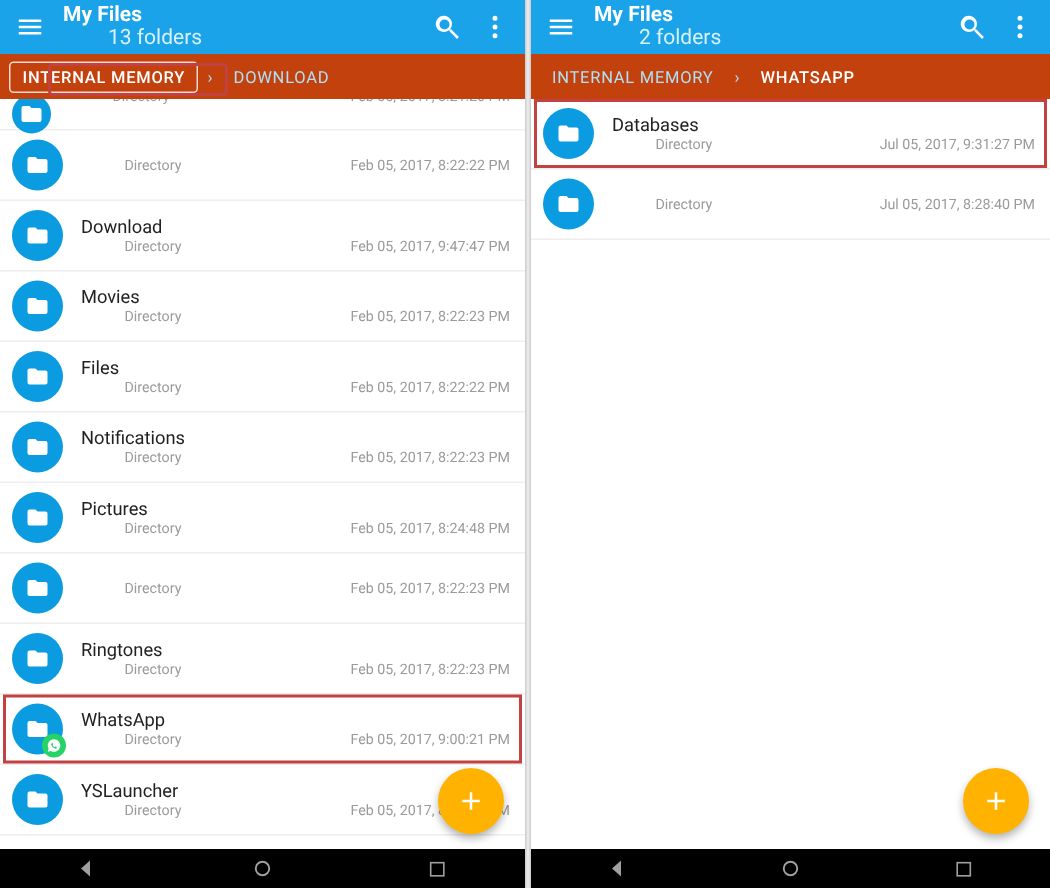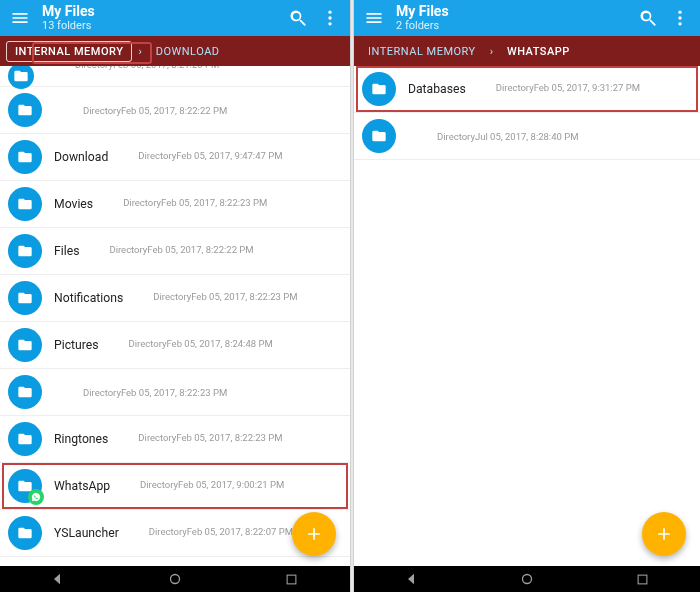--- a/index.html
+++ b/index.html
@@ -27,25 +27,25 @@
     background: #1aa3e8;
     color: #fff;
     display: flex;
     align-items: center;
     height: 36px;
     padding: 0 10px;
     gap: 12px;
   }
   .appbar .title-block { display: flex; flex-direction: column; line-height:1.1;}
   .appbar .title { font-size: 14px; font-weight: 700;}
-  .appbar .subtitle { font-size: 11px; color: #d9f1fb;}
+  .appbar .subtitle { font-size: 14px; color: #d9f1fb; margin-left: 30px;}
   .appbar .spacer { flex:1; }
   .icon-btn { width:20px; height:20px; display:flex; align-items:center; justify-content:center; color:#fff; }
   .crumbbar {
-    background:#7f1d1d;
+    background:#c2410c;
     height:30px;
     display:flex;
     align-items:center;
     padding: 0 6px;
     gap:6px;
     font-size:11px;
     color:#aee0f7;
   }
   .crumb { padding:3px 8px; letter-spacing:.5px; }
   .crumb.active { color:#fff; font-weight:500;}
@@ -77,21 +77,21 @@
   }
   .fic svg { width:16px; height:16px; fill:#fff; }
   .wa-badge {
     position:absolute;
     width:16px;height:16px;border-radius:50%;
     background:#25d366;
     left:28px; bottom:4px;
     display:flex;align-items:center;justify-content:center;
   }
   .wa-badge svg{width:10px;height:10px;fill:#fff;}
-  .meta { flex:1; margin-left:12px; display:flex; flex-direction:row; gap:1px;}
+  .meta { flex:1; margin-left:12px; display:flex; flex-direction:column; gap:1px;}
   .meta .name { font-size:12.2px; color:#222; }
   .meta .row2 { display:flex; justify-content:space-between; align-items:baseline;padding-left:29px;}
   .meta .type { font-size:9.5px; color:#9a9a9a; }
   .meta .date { font-size:9.5px; color:#9a9a9a; }
   .highlight-red {
     position:absolute;
     border:2px solid #c24141;
     pointer-events:none;
   }
   .fab {
@@ -368,21 +368,21 @@
       <div class="item">
         <div class="fic">
           <svg viewBox="0 0 24 24">
             <path d="M10 4H4a2 2 0 00-2 2v12a2 2 0 002 2h16a2 2 0 002-2V8a2 2 0 00-2-2h-8l-2-2z"></path>
           </svg>
         </div>
         <div class="meta">
           <div class="name">Databases</div>
           <div class="row2">
             <span class="type">Directory</span>
-            <span class="date">Feb 05, 2017, 9:31:27 PM</span>
+            <span class="date">Jul 05, 2017, 9:31:27 PM</span>
           </div>
         </div>
         <div class="highlight-red" style="inset: 0px 2px;"></div>
       </div>
       <div class="item">
         <div class="fic">
           <svg viewBox="0 0 24 24">
             <path d="M10 4H4a2 2 0 00-2 2v12a2 2 0 002 2h16a2 2 0 002-2V8a2 2 0 00-2-2h-8l-2-2z"></path>
           </svg>
         </div>

